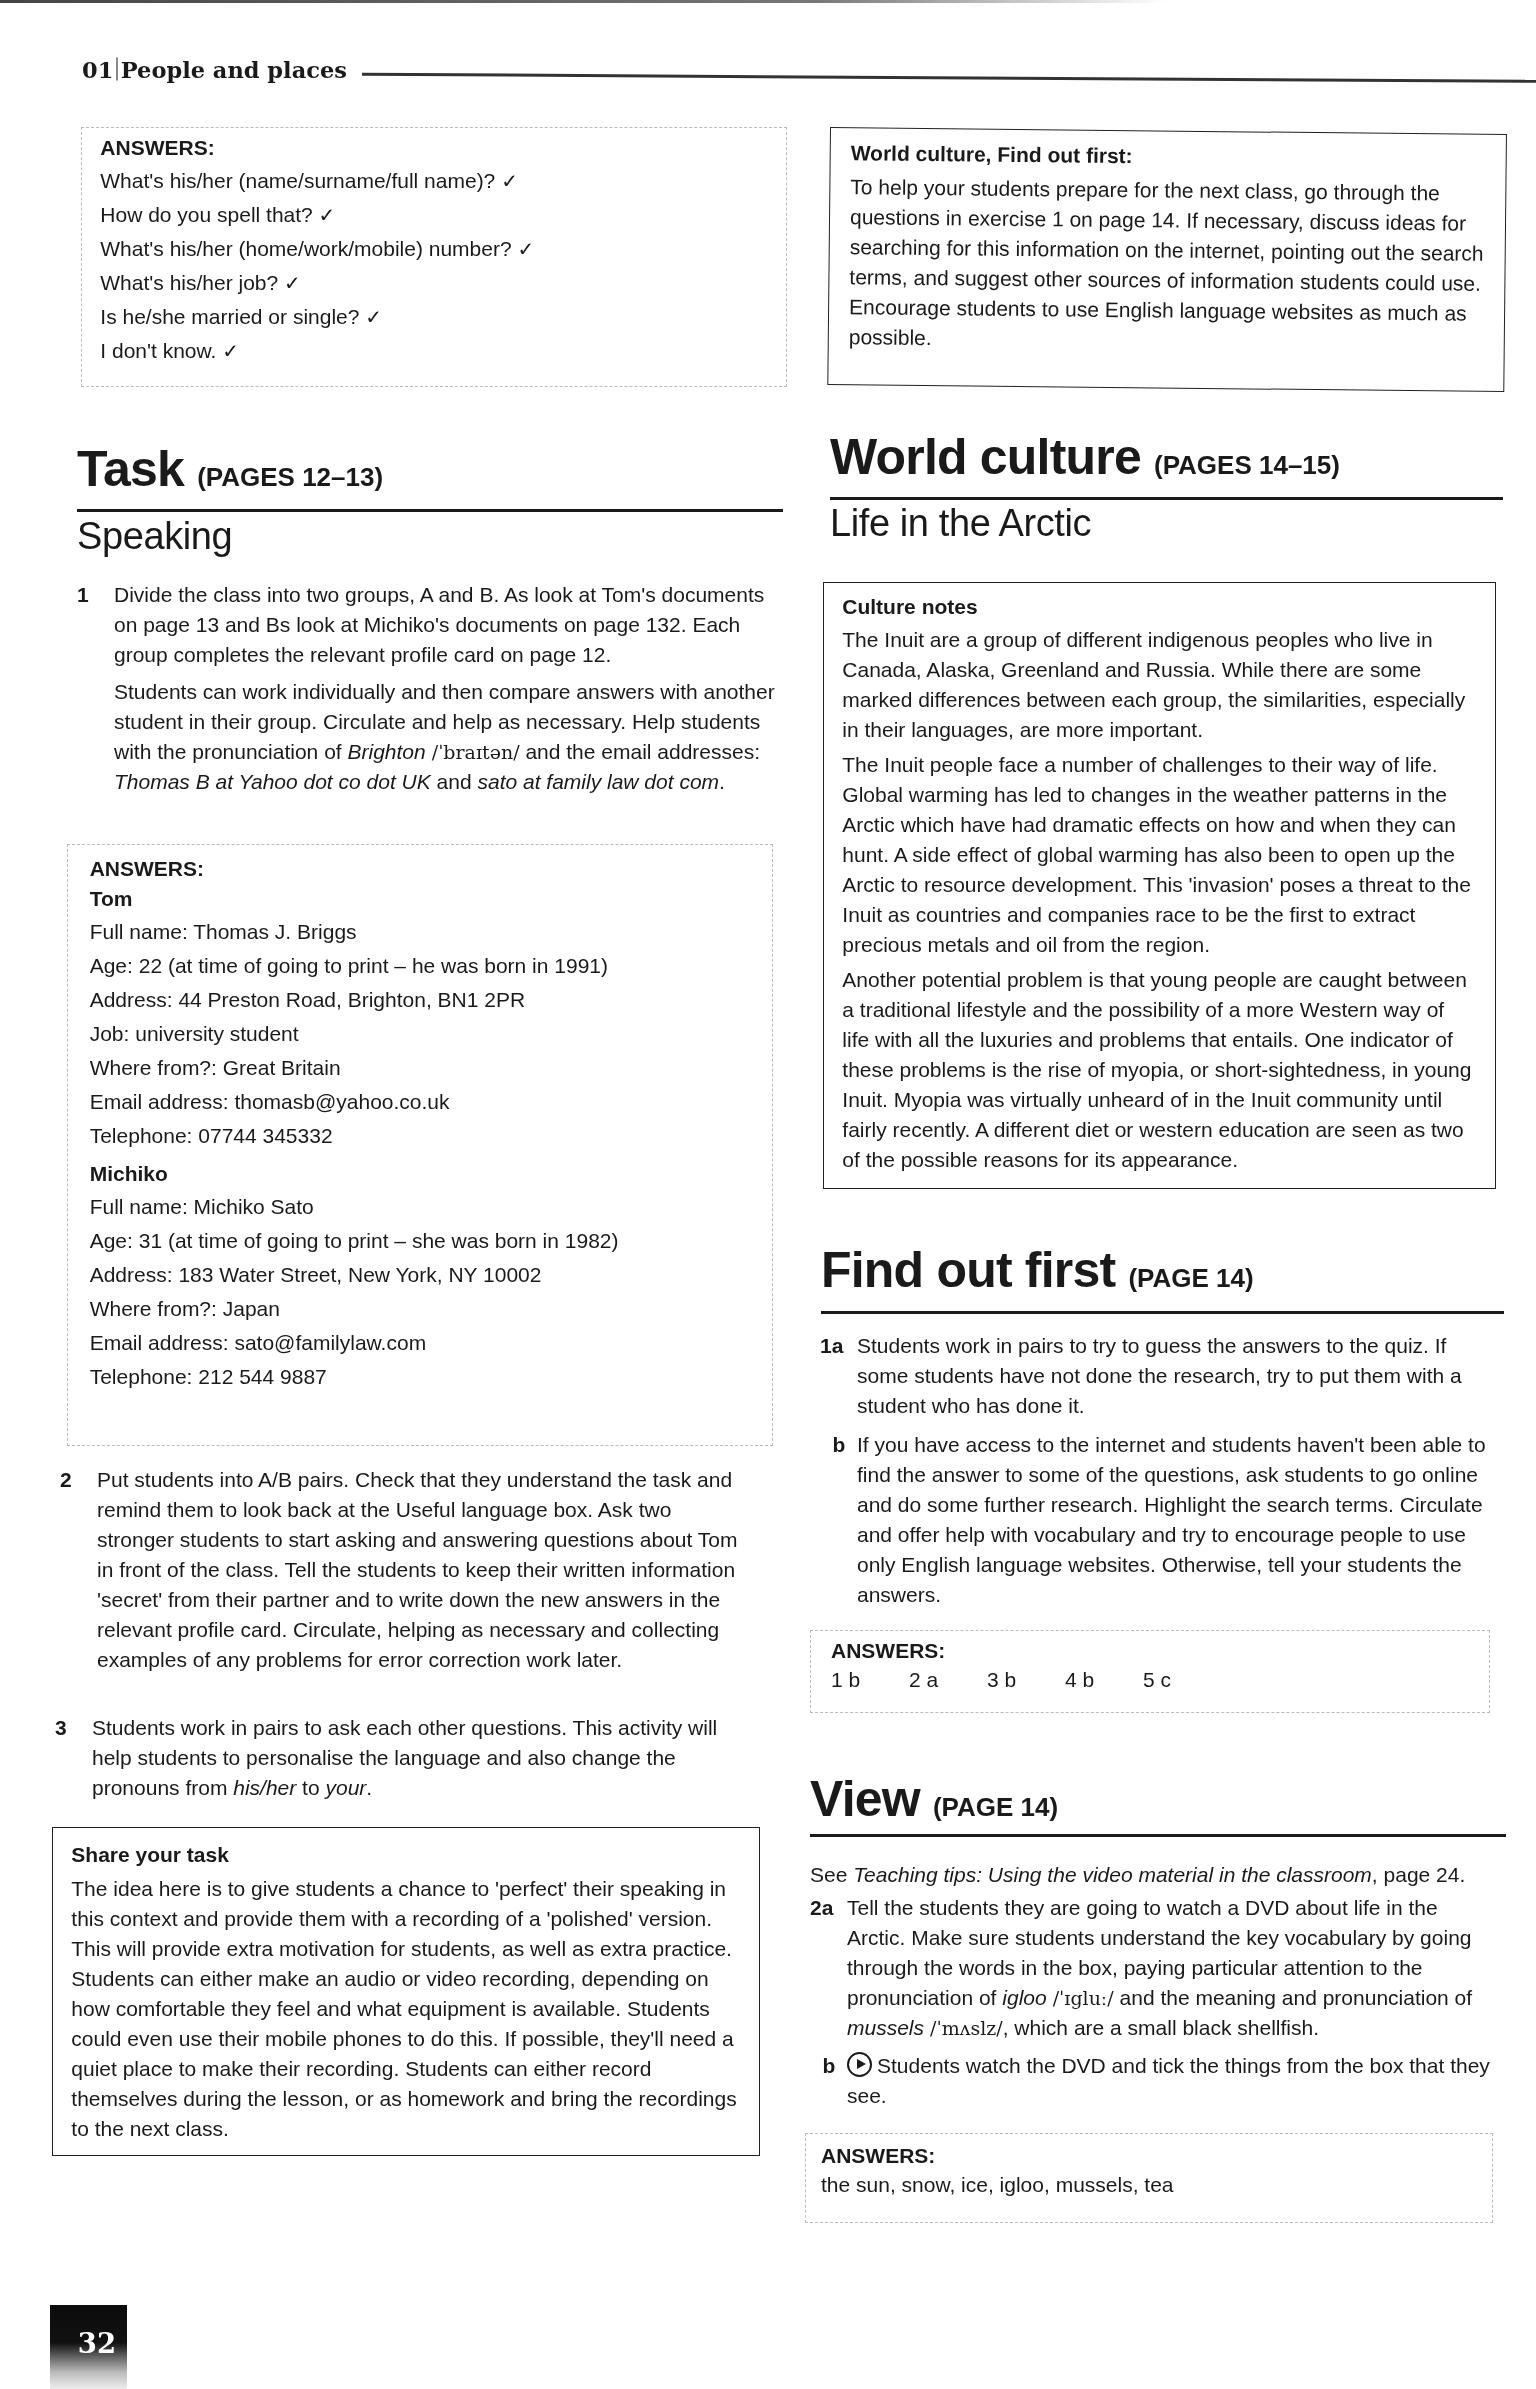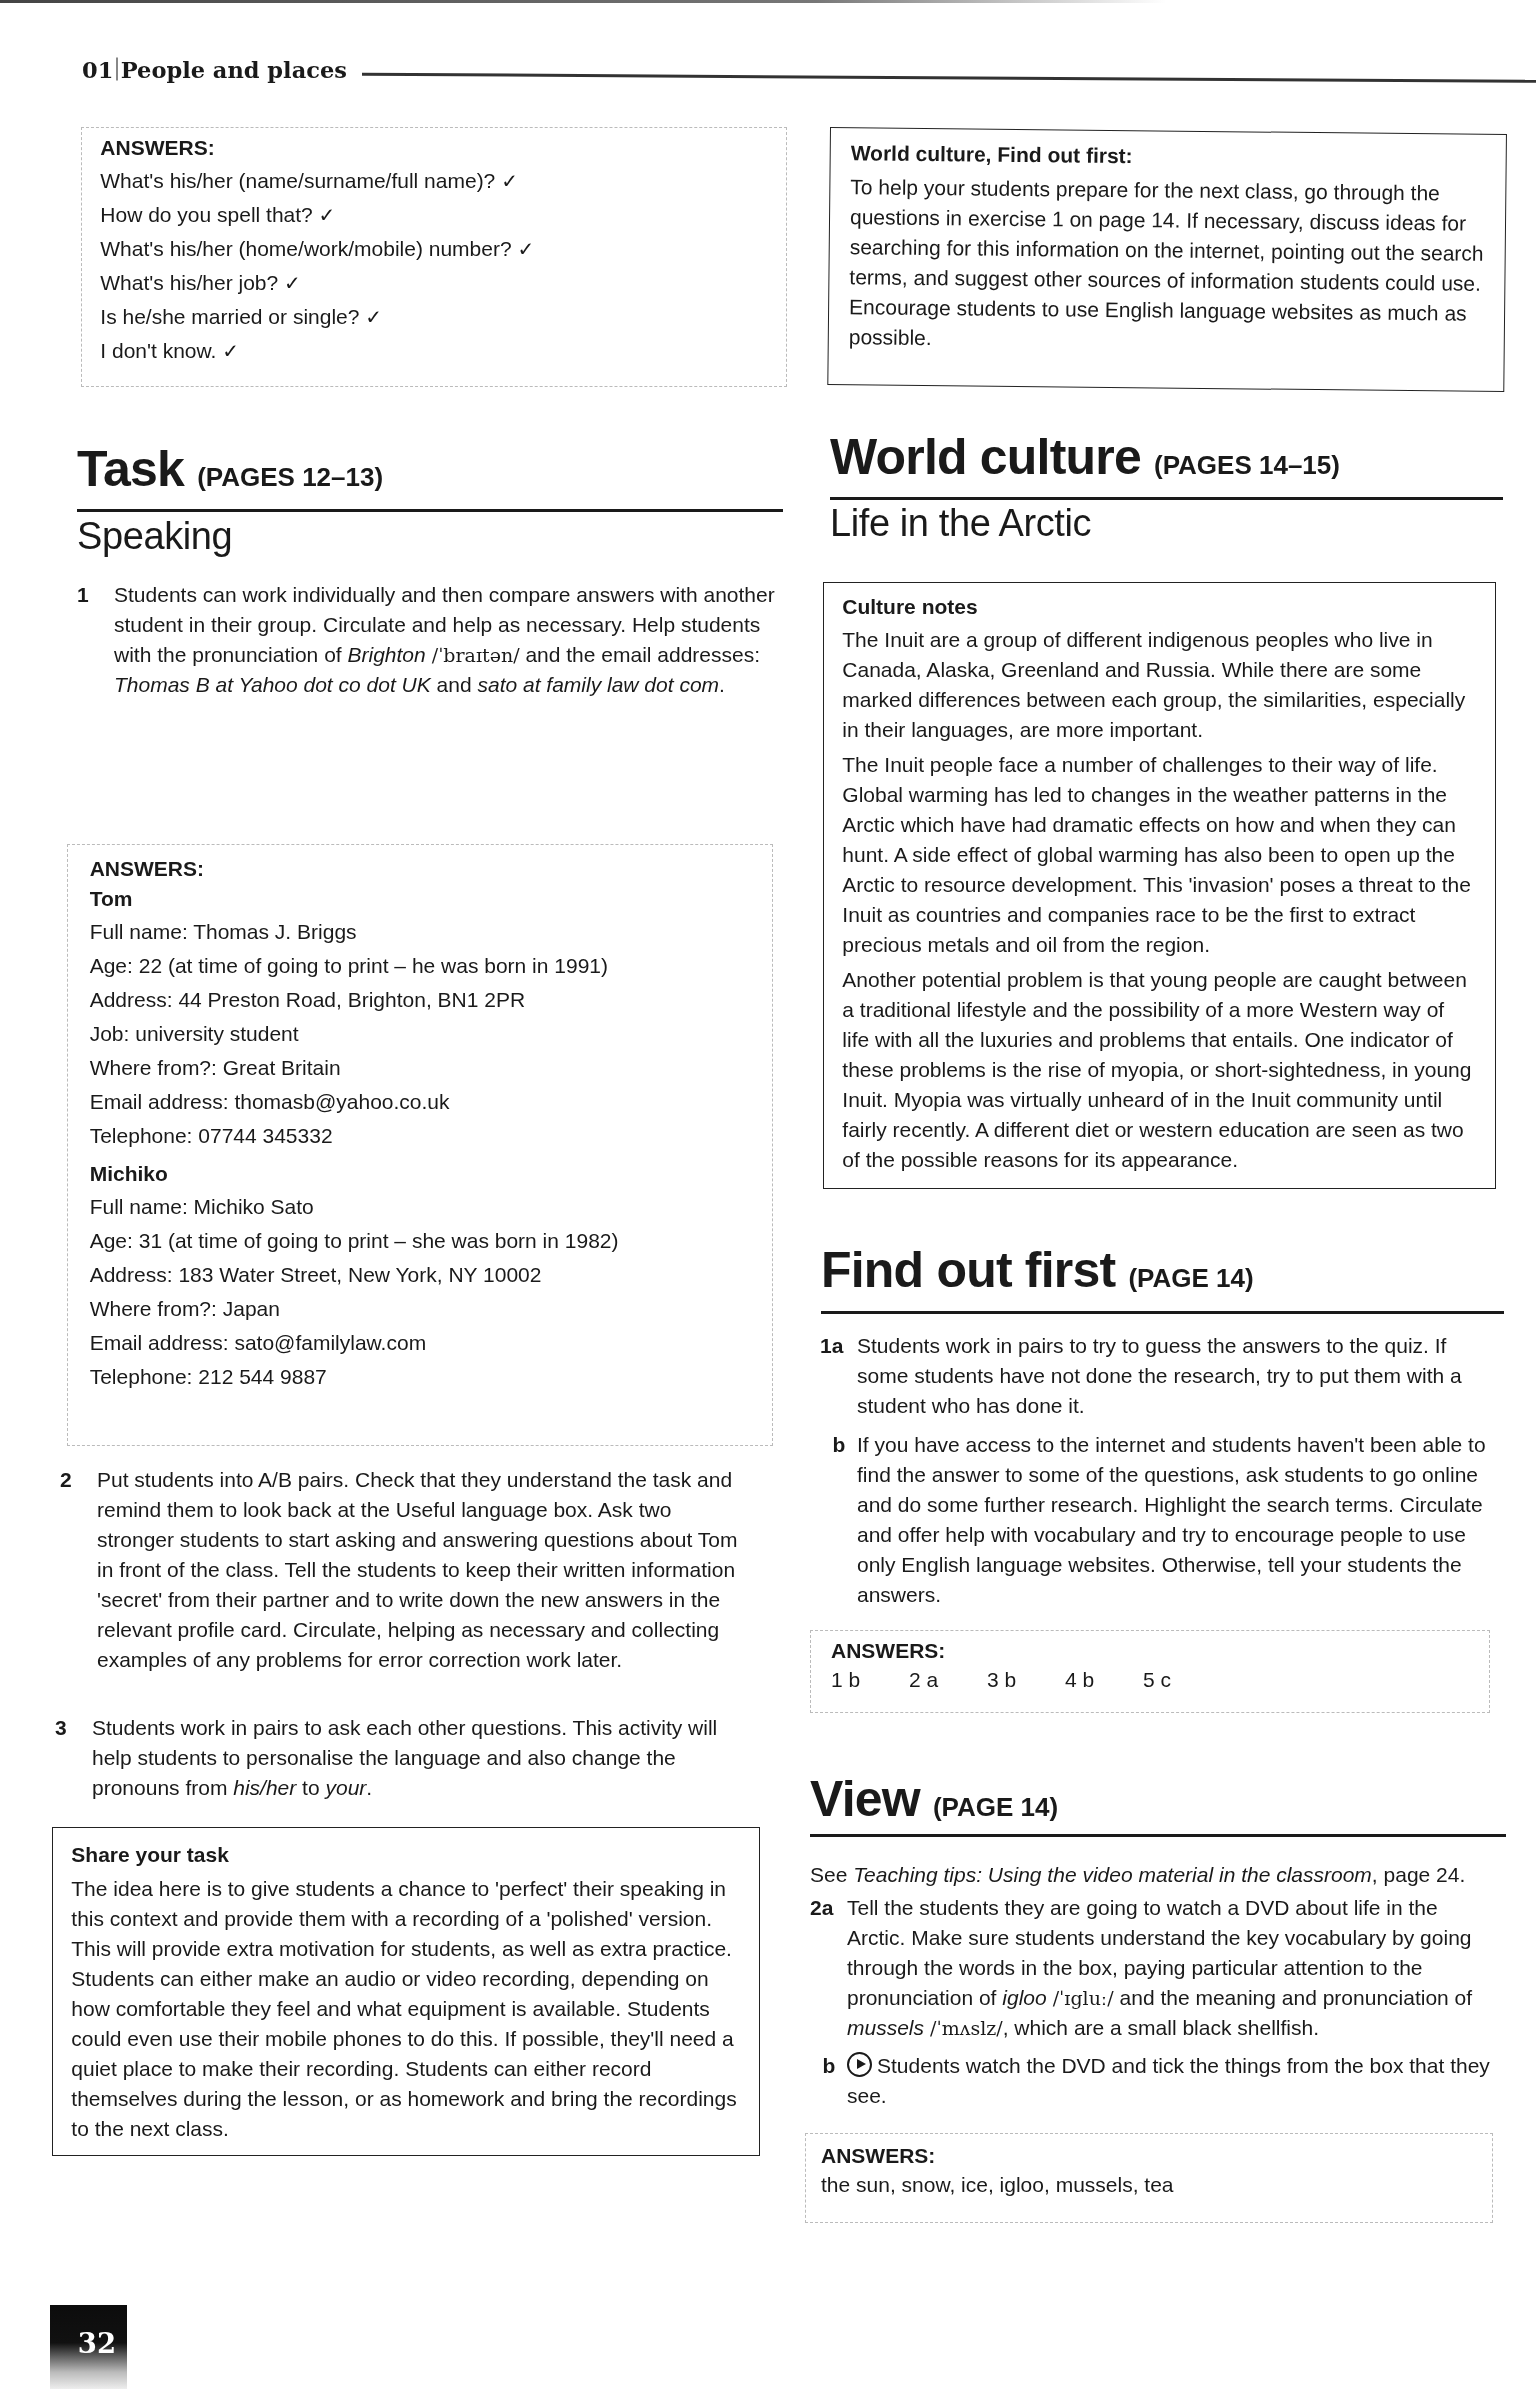--- a/index.html
+++ b/index.html
@@ -64,20 +64,21 @@
 
 <div class="h1" style="left:77px; top:440px;">
   <span>Task</span> <span class="sub">(PAGES 12–13)</span>
 </div>
 <div class="h1-rule" style="left:77px; top:509px; width:706px;"></div>
 <div class="h2" style="left:77px; top:515px;">Speaking</div>
 
 <div class="item" style="left:77px; top:580px; width:708px;">
   <span class="n">1</span>
   <div class="body">
+    <p>Divide the class into two groups, A and B. As look at Tom's documents on page 13 and Bs look at Michiko's documents on page 132. Each group completes the relevant profile card on page 12.</p>
     <p><span>Students can work individually and then compare answers with another student in their group. Circulate and help as necessary. Help students with the pronunciation of </span><em>Brighton</em><span class="phon"> /ˈbraɪtən/</span><span> and the email addresses: </span><em>Thomas B at Yahoo dot co dot UK</em><span> and </span><em>sato at family law dot com</em><span>.</span></p>
   </div>
 </div>
 
 <div class="box" style="left:67px; top:844px; width:706px; height:602px; padding:11.7px 16.7px 8.3px 21.7px;">
   <div class="box-title" style="margin-bottom:1.7px;">ANSWERS:</div>
   <div class="box-title" style="margin:0; line-height:33px;">Tom</div>
   <div class="line">Full name: Thomas J. Briggs</div>
   <div class="line">Age: 22 (at time of going to print – he was born in 1991)</div>
   <div class="line">Address: 44 Preston Road, Brighton, BN1 2PR</div>

